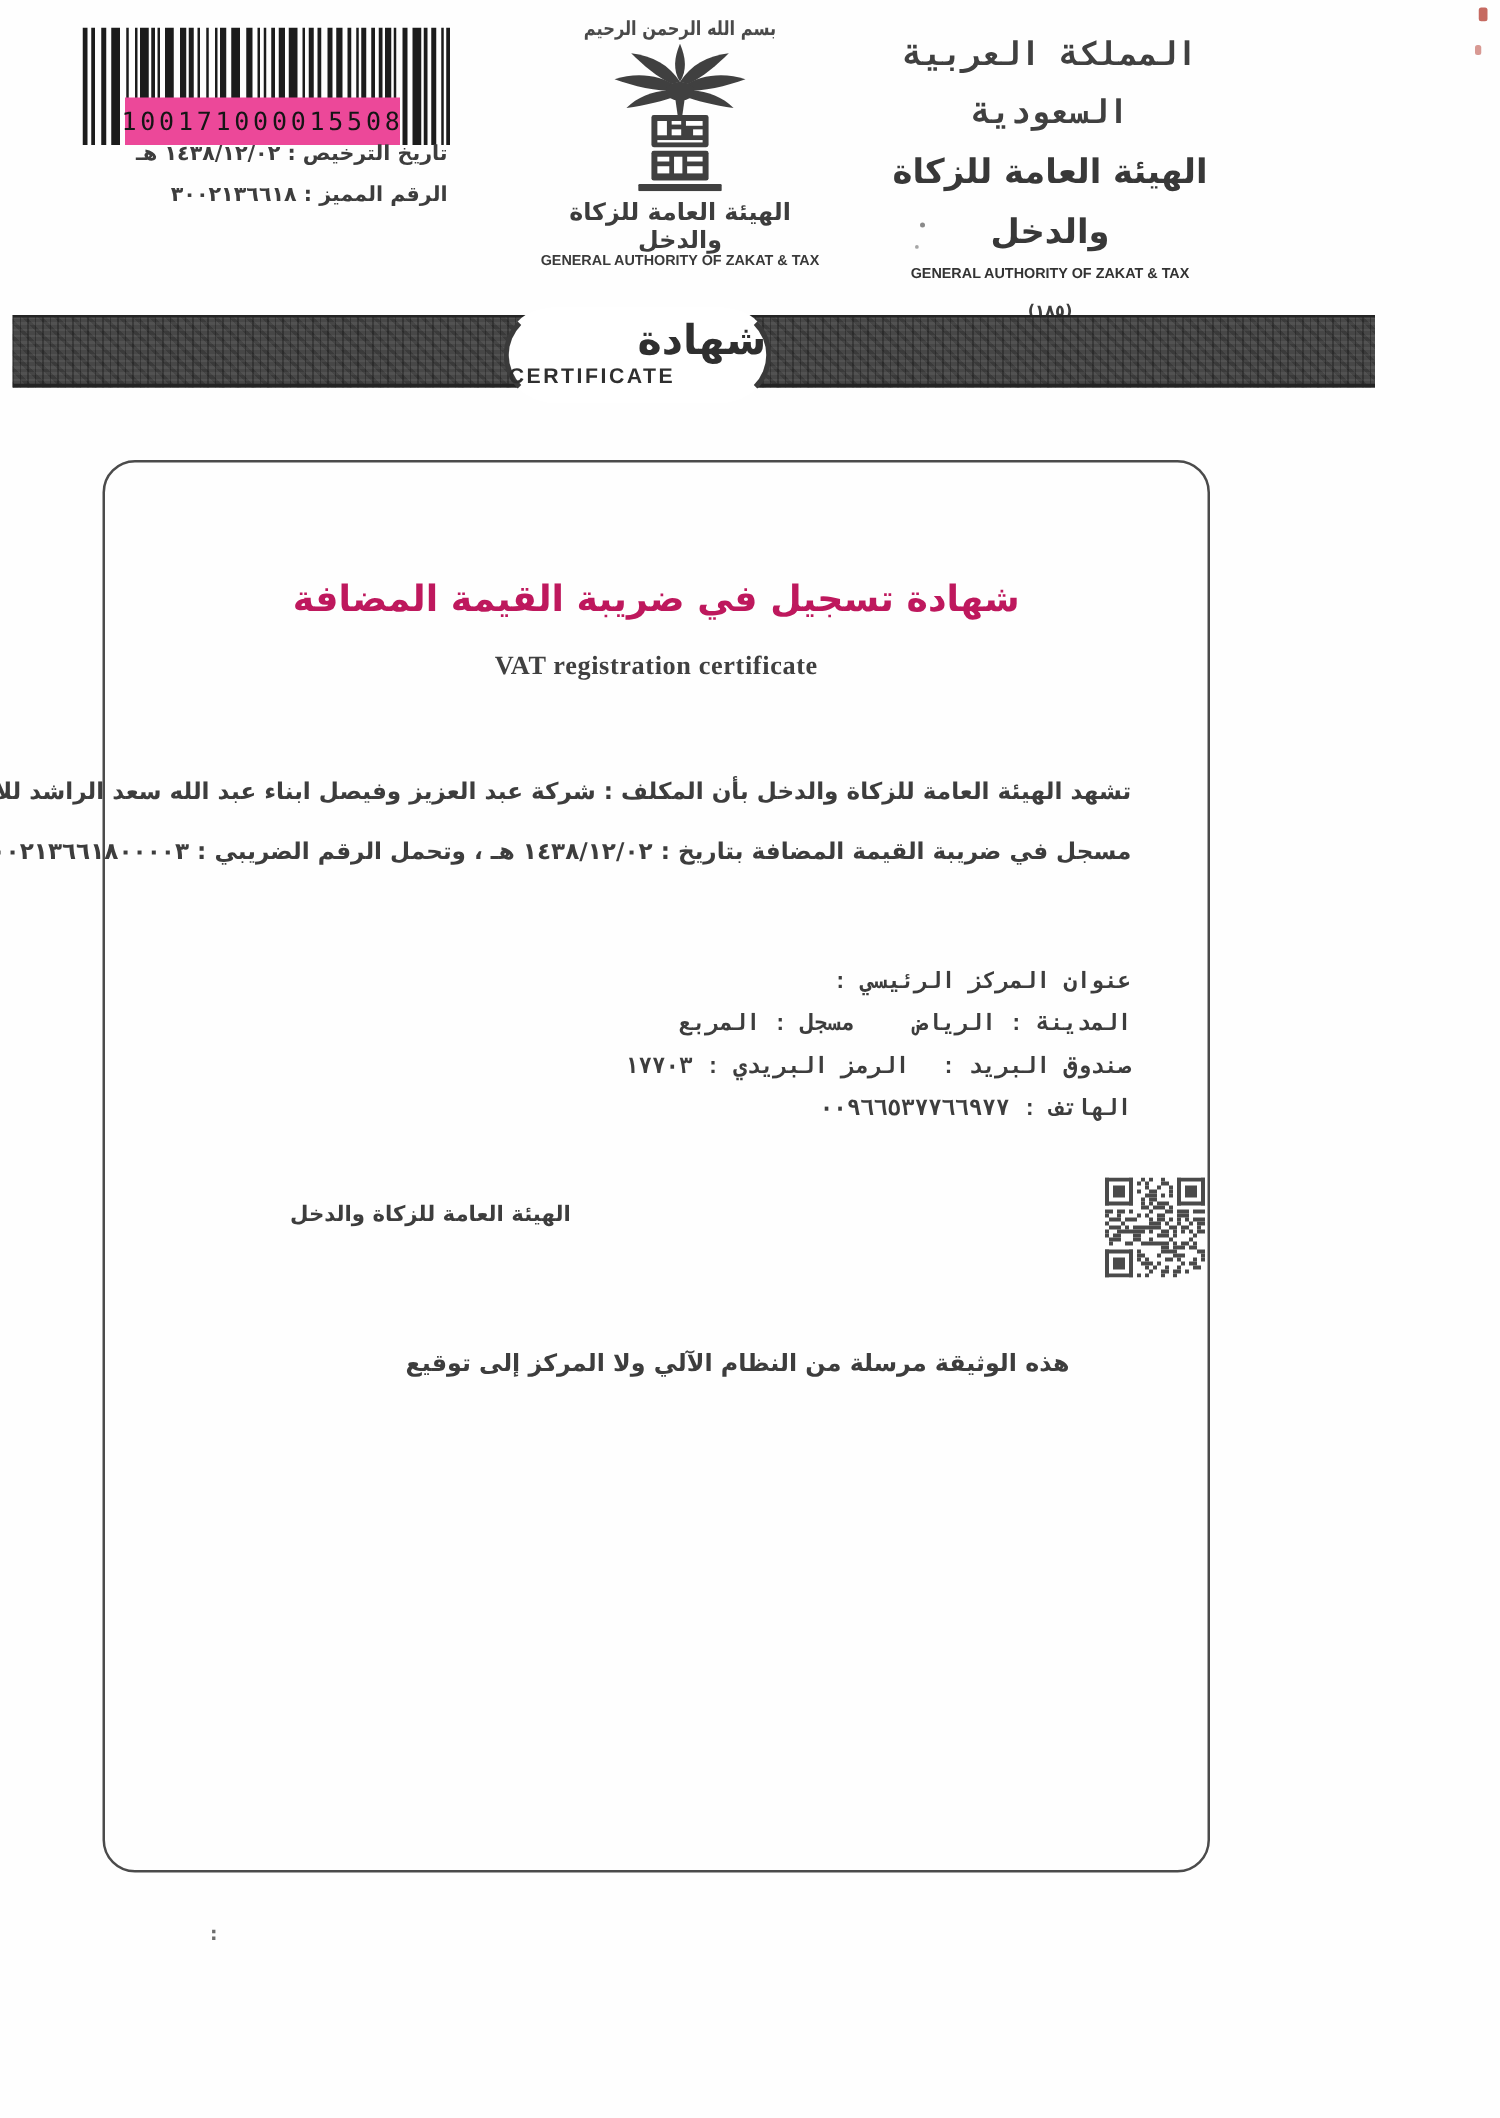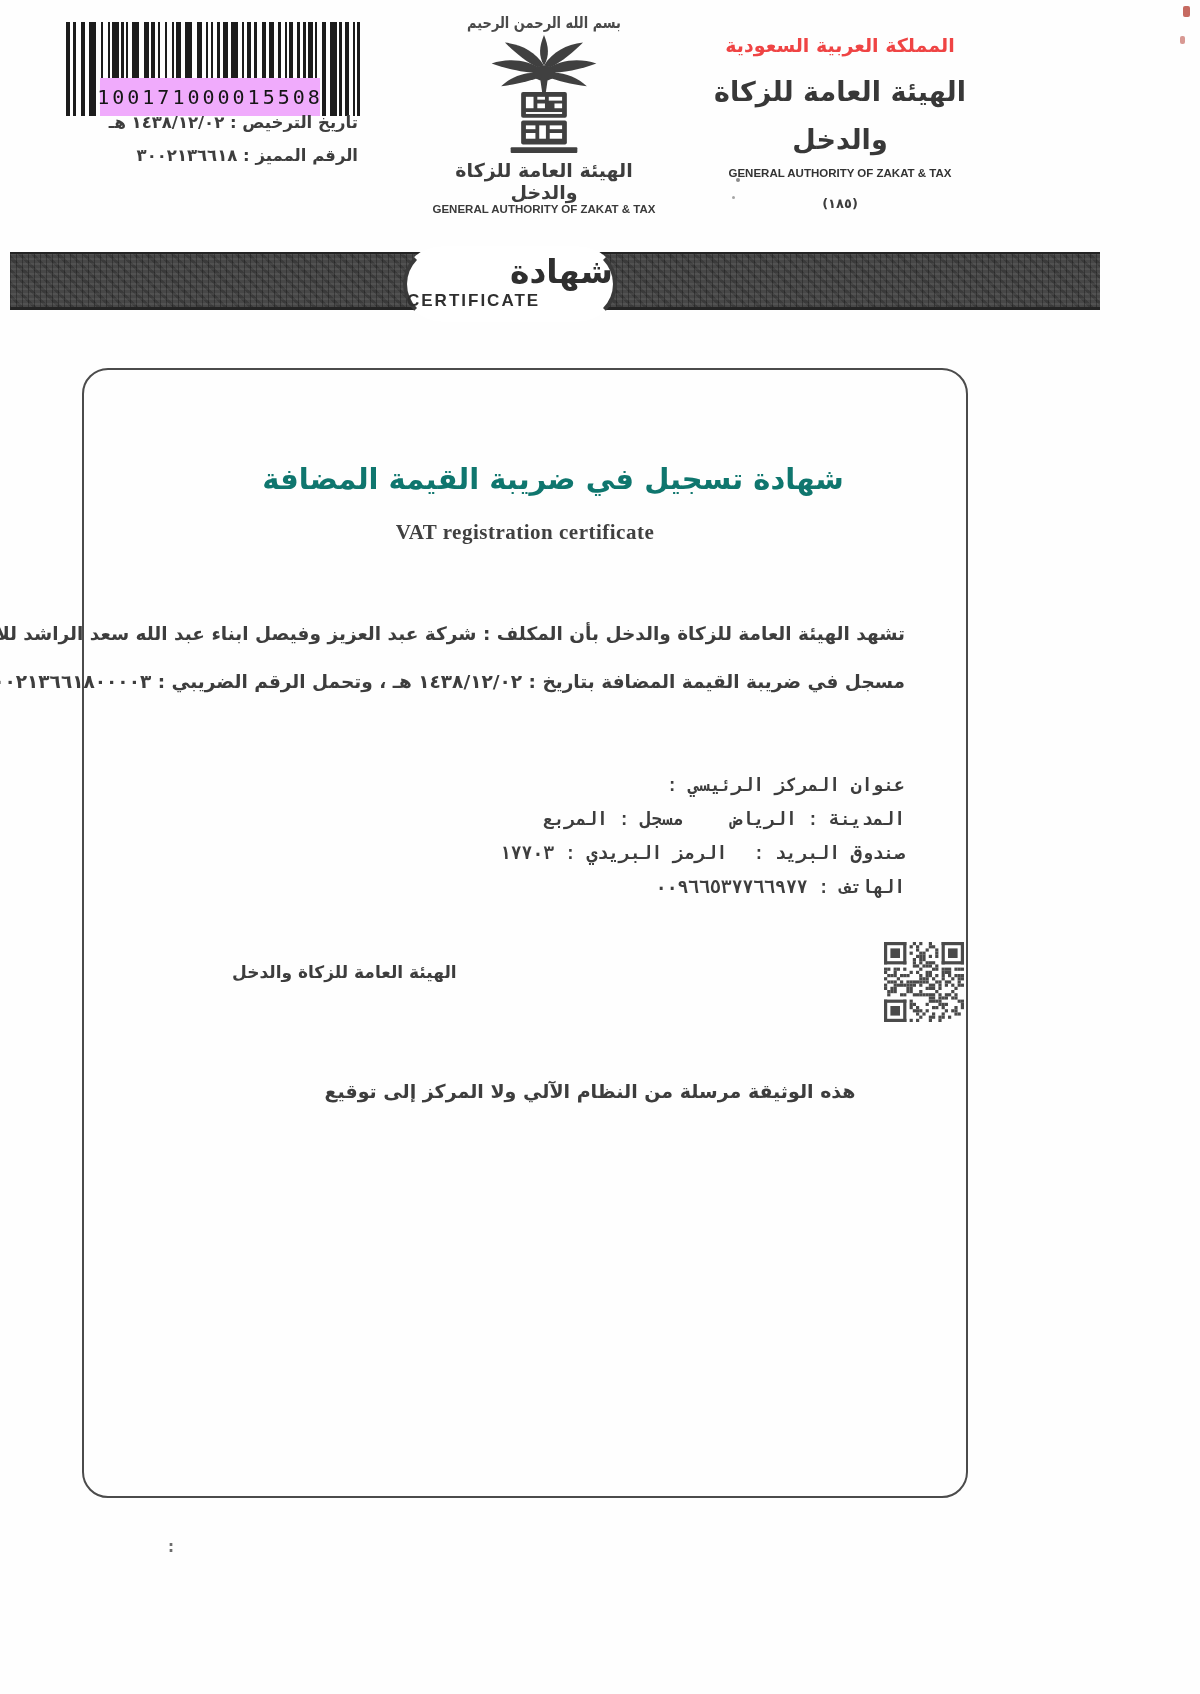--- a/index.html
+++ b/index.html
@@ -9,35 +9,35 @@
     font-family:"DejaVu Sans",sans-serif;
   }
   .abs{position:absolute;}
   .ar{direction:rtl;font-weight:bold;}
   .en{font-family:"Liberation Sans",sans-serif;font-weight:bold;}
 
   
   .barcode-wrap{left:66px;top:22px;width:294px;height:94px;}
   .barcode-wrap svg{position:absolute;left:0;top:0;}
   .barcode-strip{
-    position:absolute;left:34px;right:40px;top:56px;bottom:0;background:#f0abfc;
+    position:absolute;left:34px;right:40px;top:56px;bottom:0;background:#ec4899;
     display:flex;align-items:center;justify-content:center;
     font-family:"DejaVu Sans Mono",monospace;font-size:20px;letter-spacing:3px;color:#151515;
   }
   .license-block{left:60px;top:106px;width:298px;text-align:right;font-size:16.5px;line-height:33px;}
 
   
   .center-block{left:420px;top:12px;width:248px;text-align:center;}
   .bismillah{font-size:13px;font-weight:bold;color:#4a4a4a;display:inline-block;transform:scaleY(1.2);letter-spacing:-1px;}
   .center-auth-ar{font-size:19px;font-weight:bold;margin-top:2px;direction:rtl;}
   .center-auth-en{font-size:11.5px;color:#3a3a3a;}
 
   
   .right-block{left:692px;top:22px;width:296px;text-align:center;}
-  .callig1{font-size:19px;line-height:46px;color:#ef4444;letter-spacing:1px;}
+  .callig1{font-size:26px;line-height:46px;color:#404040;letter-spacing:1px;font-family:Liberation Mono, monospace;}
   .callig2{font-size:27px;line-height:48px;color:#383838;letter-spacing:1px;}
   .right-auth-en{font-size:11.5px;margin-top:3px;color:#333;}
   .right-num{font-size:13px;font-weight:bold;margin-top:17px;}
 
   
   .banner{
     left:10px;top:252px;width:1090px;height:58px;
     background:
       repeating-linear-gradient(90deg, rgba(15,15,15,.35) 0 1px, transparent 1px 6px),
       repeating-linear-gradient(0deg, rgba(255,255,255,.06) 0 2px, transparent 2px 5px),
@@ -51,21 +51,21 @@
     border-radius:40px;box-sizing:border-box;
   }
   .cap-ar{font-size:33px;font-weight:bold;line-height:38px;margin-top:3px;direction:rtl;color:#2f2f2f;}
   .cap-en{font-size:17px;letter-spacing:2px;color:#2f2f2f;}
 
   
   .cert-box{
     left:82px;top:368px;width:882px;height:1126px;
     border:2px solid #4b4b4b;border-radius:26px;
   }
-  .cert-title-ar{top:92px;left:0;width:100%;text-align:center;font-size:29px;font-weight:bold;direction:rtl;color:#0f766e;padding-left:28px;}
+  .cert-title-ar{top:92px;left:0;width:100%;text-align:center;font-size:29px;font-weight:bold;direction:rtl;color:#be185d;}
   .cert-title-en{top:150px;left:0;width:100%;text-align:center;font-family:"Liberation Serif",serif;font-weight:bold;font-size:21px;letter-spacing:.5px;color:#404040;}
   .cert-body{top:240px;right:61px;text-align:right;font-size:18.5px;line-height:48px;white-space:nowrap;}
   .address{top:404px;right:61px;text-align:right;font-size:18px;font-family:Liberation Mono, monospace;}
   .addr-line{display:flex;direction:rtl;justify-content:flex-start;height:34px;line-height:24px;font-weight:bold;}
   .gap48{margin-left:48px;}
   .gap26{margin-left:26px;}
   .qr-wrap{left:800px;top:572px;width:80px;height:80px;}
   .authority-name{left:148px;top:592px;font-size:17px;}
   .footer-note{left:130px;right:0;top:710px;text-align:center;font-size:19px;font-weight:bold;direction:rtl;white-space:nowrap;}
 

